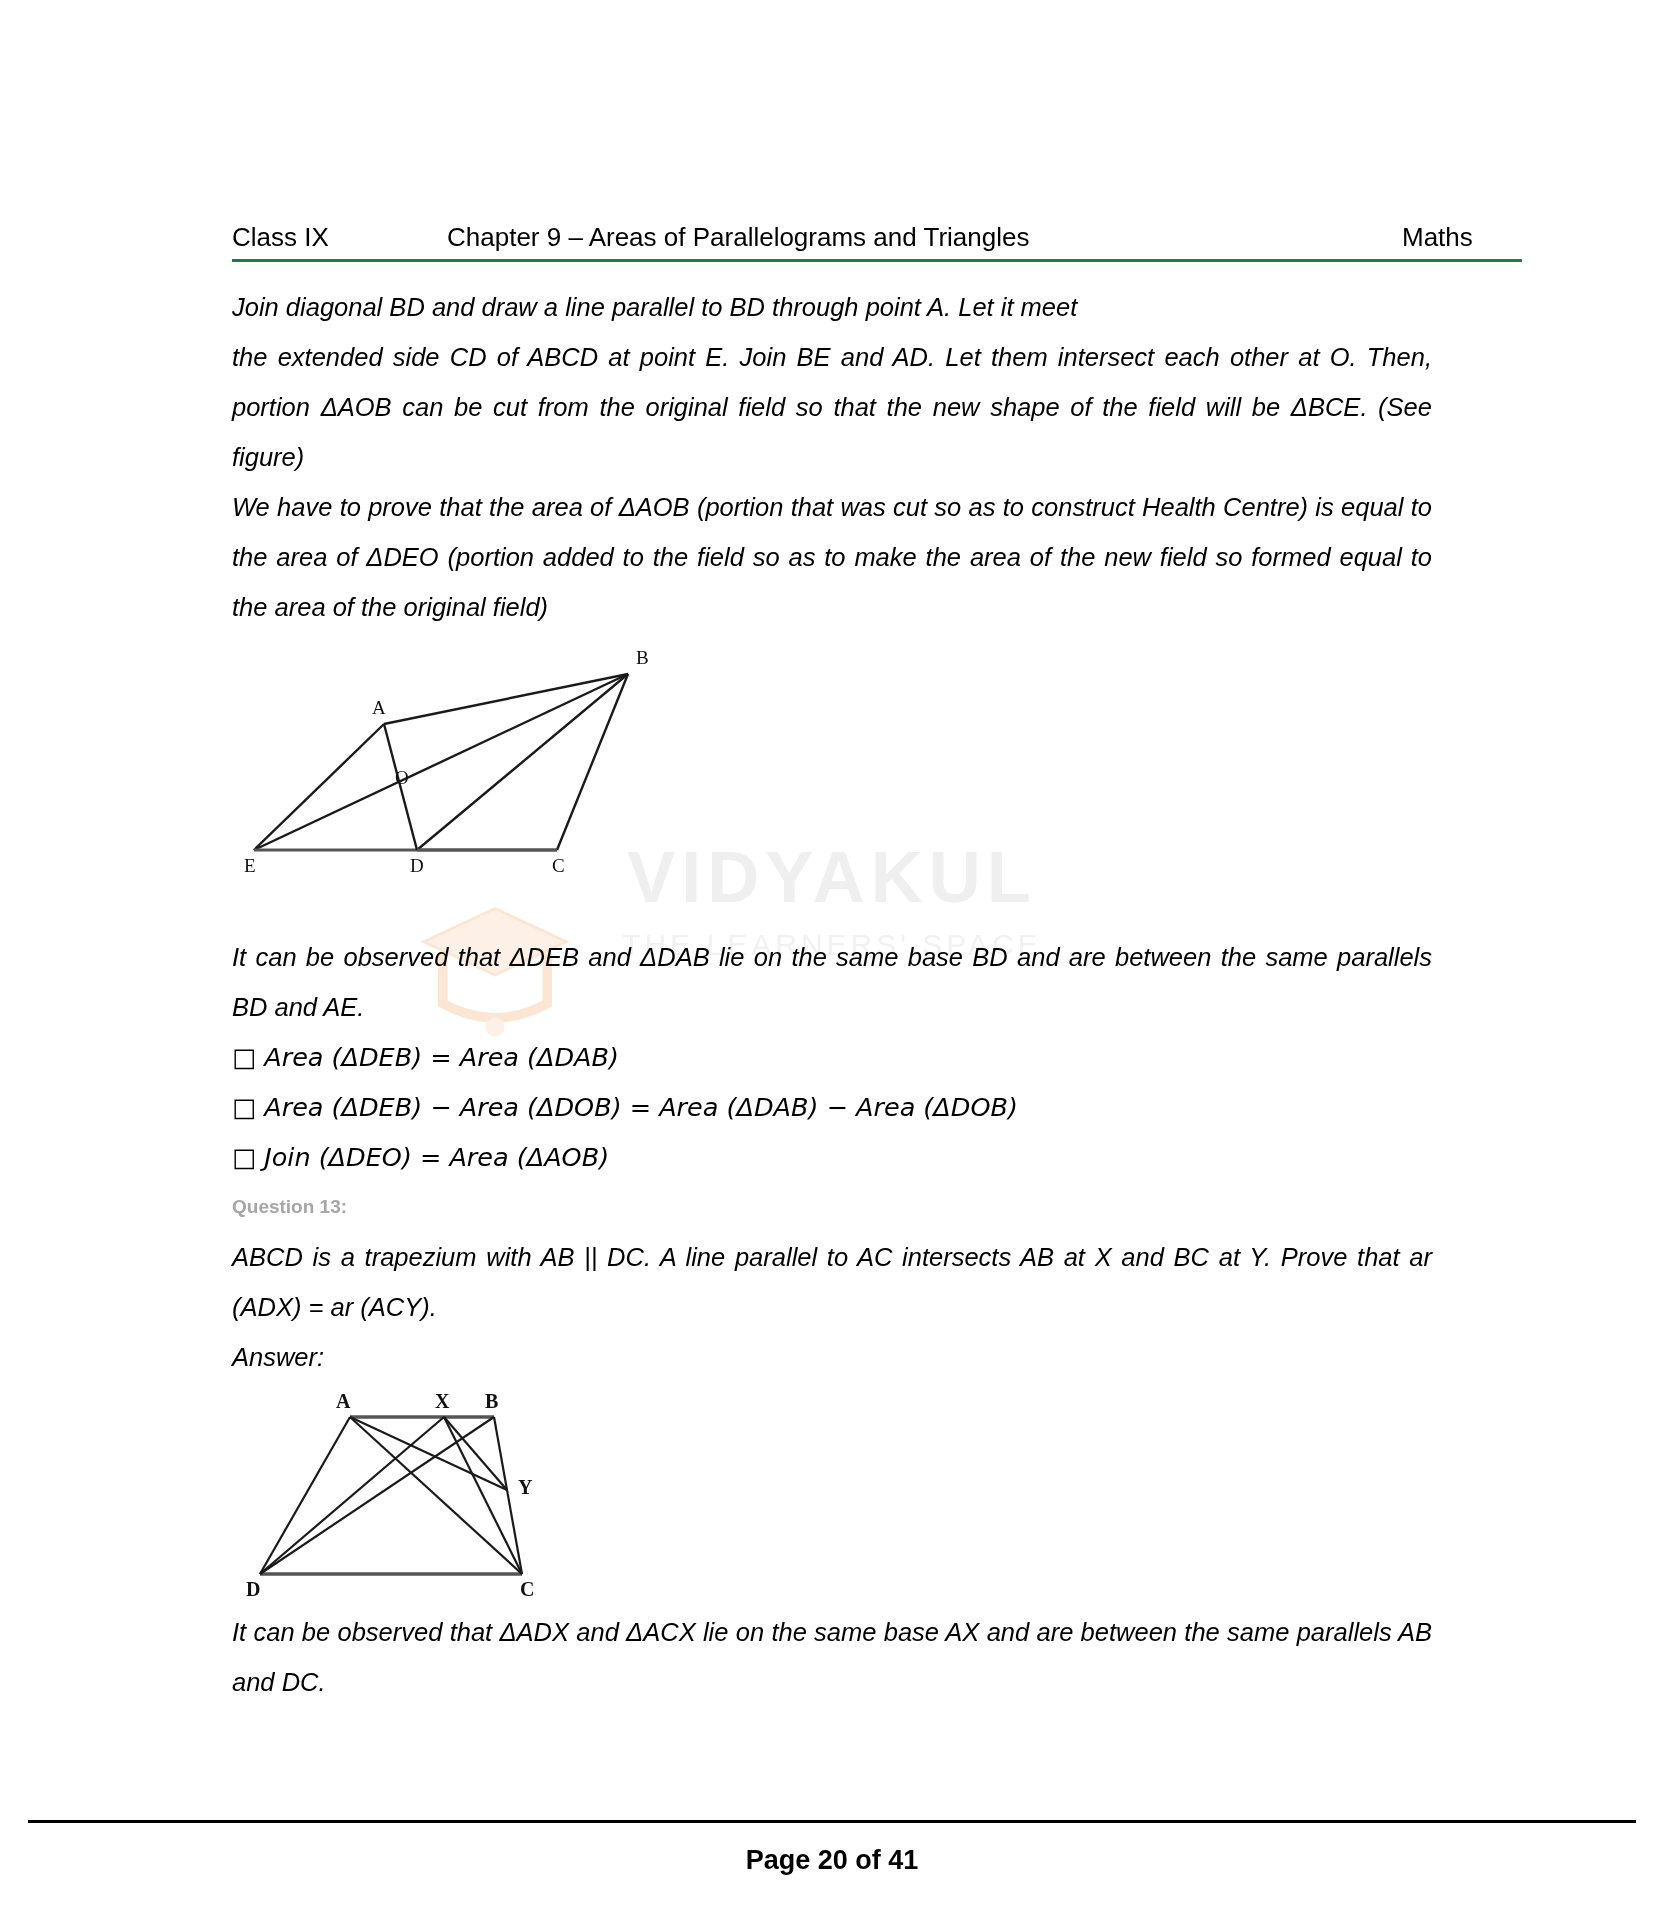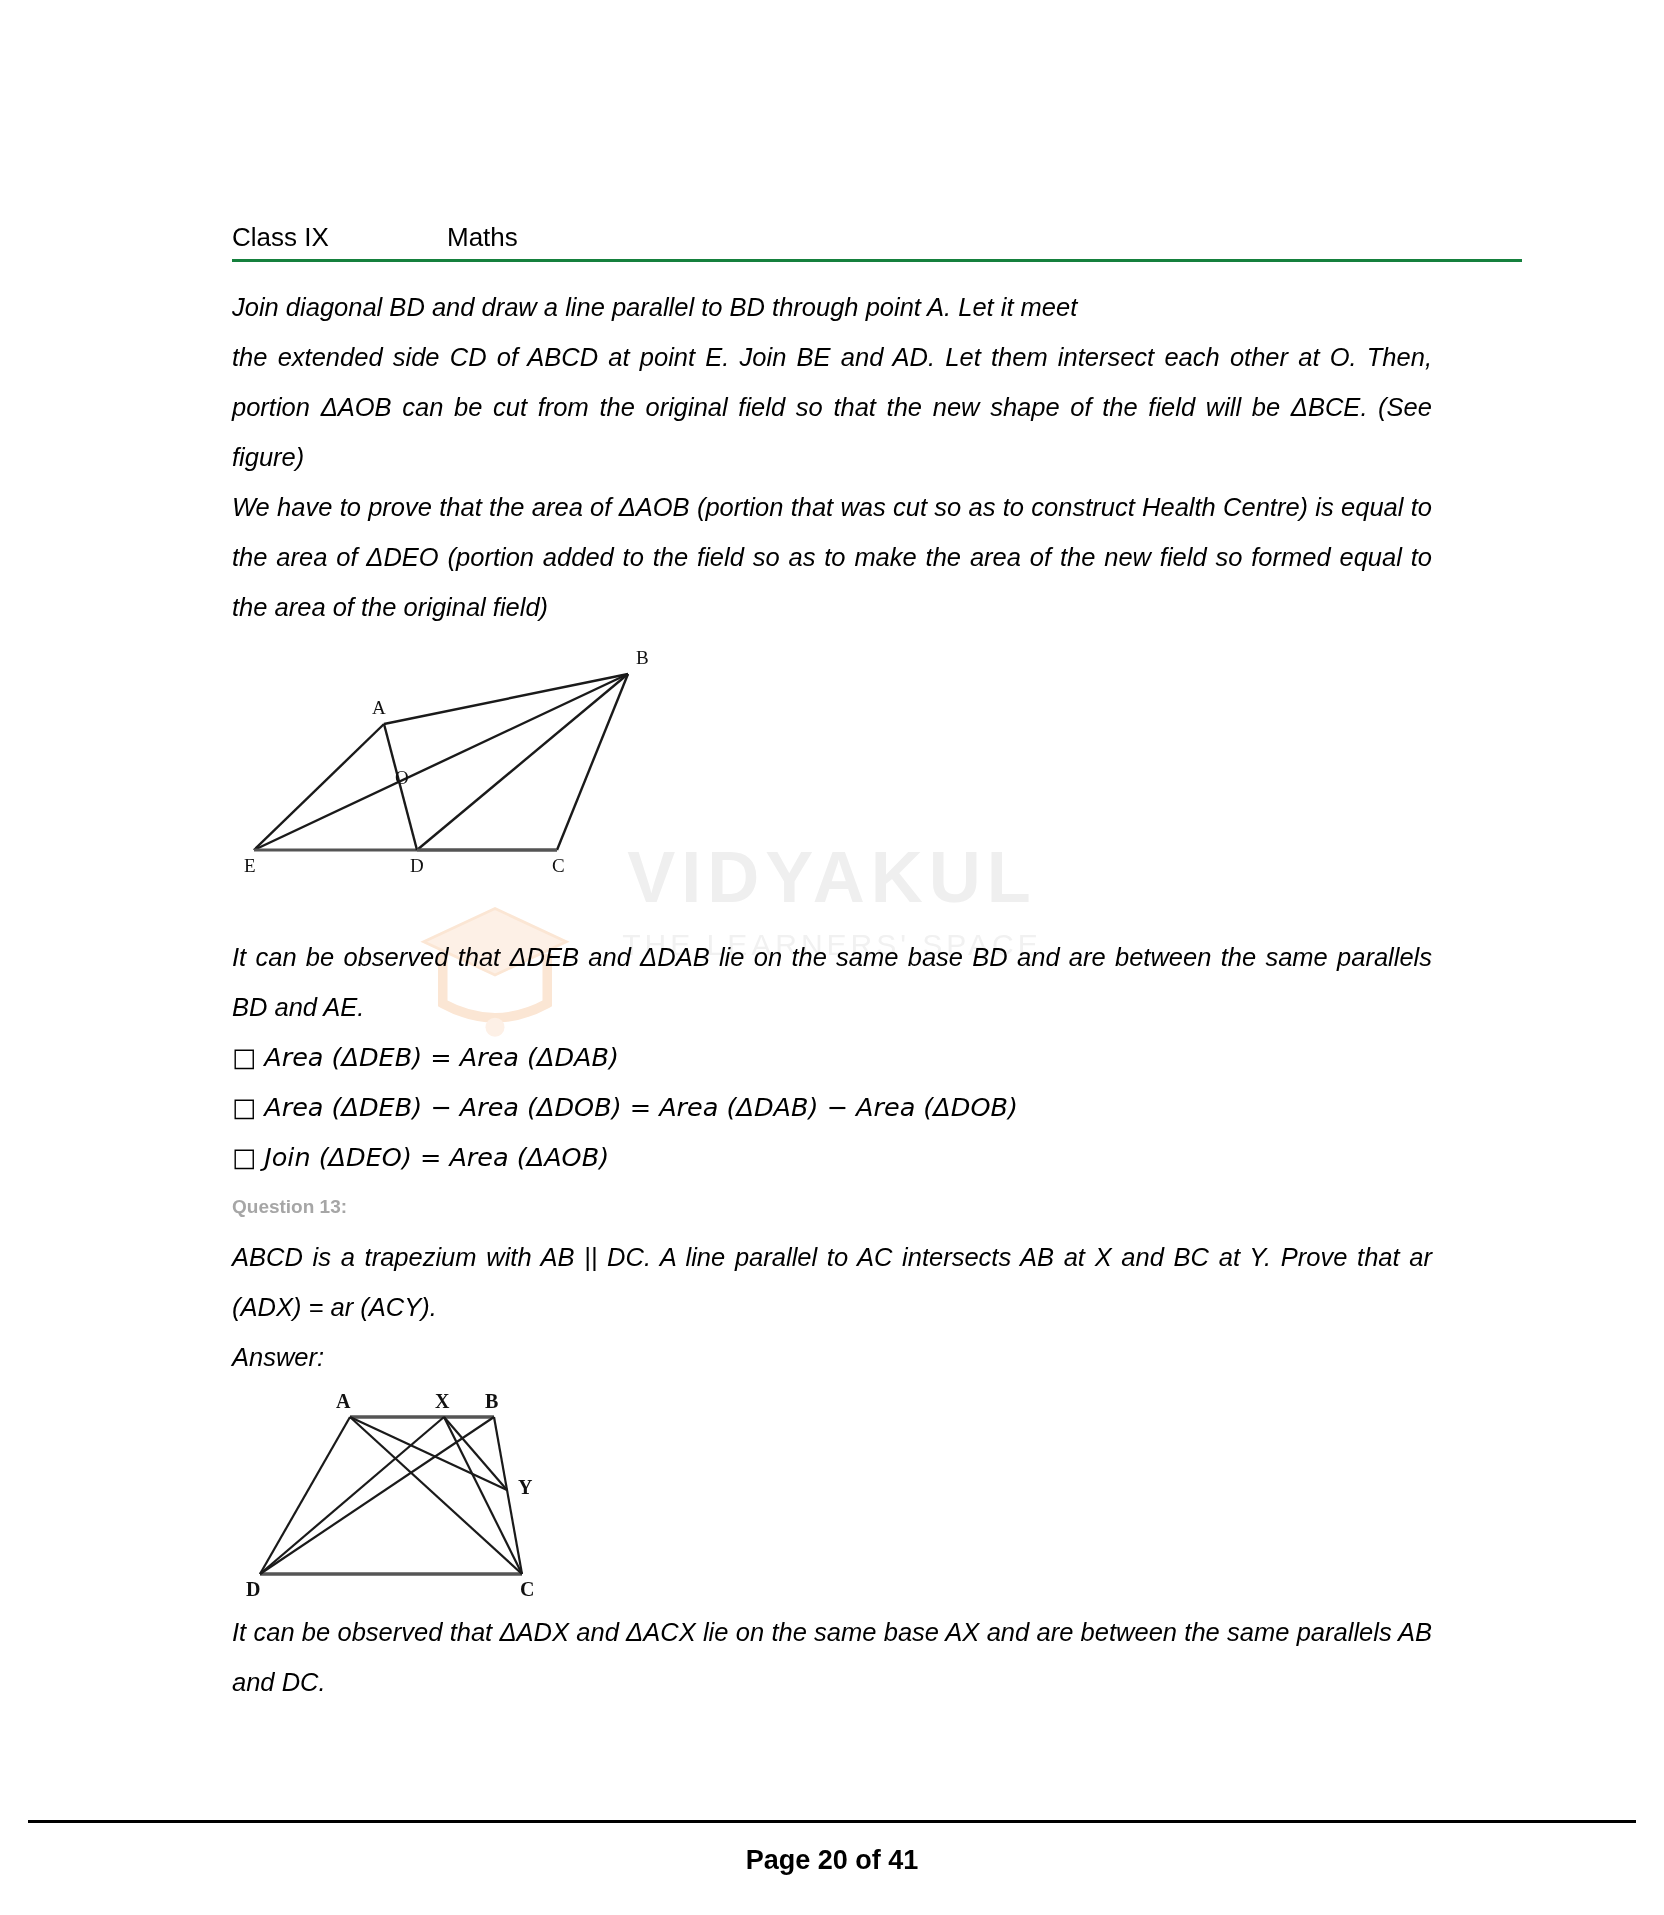--- a/index.html
+++ b/index.html
@@ -153,20 +153,21 @@
     <div class="wm-sub">THE LEARNERS' SPACE</div>
   </div>
   <svg class="wm-logo" viewBox="0 0 200 200">
     <polygon points="100,30 175,65 100,100 25,65" fill="#fdf0e6" stroke="#fbe6d4" stroke-width="3"></polygon>
     <path d="M45 78 L45 130 Q100 160 155 130 L155 78" fill="none" stroke="#fbe6d4" stroke-width="10"></path>
     <circle cx="100" cy="155" r="10" fill="#fdf0e6"></circle>
   </svg>
 
   <div class="header">
     <div class="hdr-class">Class IX</div>
+    <div class="hdr-chapter">Chapter 9 – Areas of Parallelograms and Triangles</div>
     <div class="hdr-subject">Maths</div>
   </div>
 
   <div class="content">
 
     <p class="para nojust">Join diagonal BD and draw a line parallel to BD through point A. Let it meet</p>
     <p class="para">the extended side CD of ABCD at point E. Join BE and AD. Let them intersect each other at O. Then, portion ΔAOB can be cut from the original field so that the new shape of the field will be ΔBCE. (See figure)</p>
     <p class="para">We have to prove that the area of ΔAOB (portion that was cut so as to construct Health Centre) is equal to the area of ΔDEO (portion added to the field so as to make the area of the new field so formed equal to the area of the original field)</p>
 
     <div class="fig">

